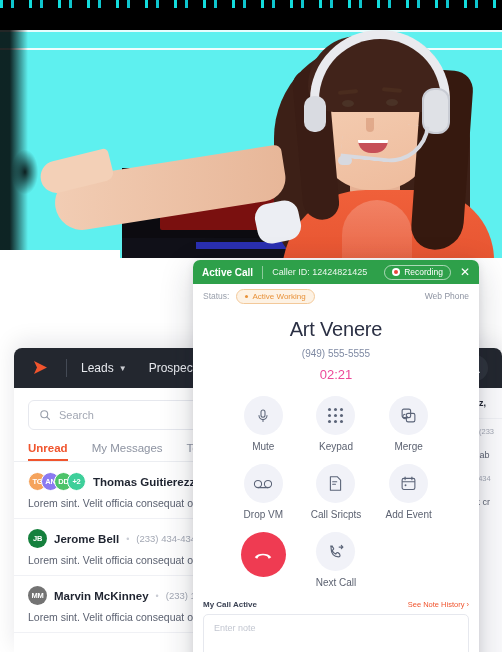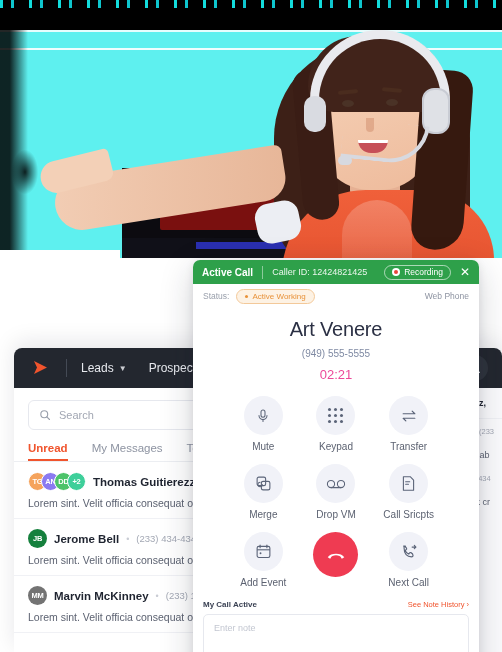--- a/index.html
+++ b/index.html
@@ -350,28 +350,20 @@
               <i></i>
               <i></i>
               <i></i>
               <i></i>
               <i></i>
             </div>
         </div>
         <span class="cp-lbl">Keypad</span>
       </div>
 
-      <div class="cp-cell">
-        <div class="cp-circ">
-          <svg width="18" height="18" viewBox="0 0 20 20" aria-hidden="true">
-            <path d="M3.5 7.5h13l-3-3M16.5 12.5h-13l3 3" fill="none" stroke="#5b6478" stroke-width="1.3" stroke-linecap="round" stroke-linejoin="round"></path>
-          </svg>
-        </div>
-        <span class="cp-lbl">Transfer</span>
-      </div>
 
       <div class="cp-cell">
         <div class="cp-circ">
           <svg width="17" height="17" viewBox="0 0 20 20" aria-hidden="true">
             <rect x="2.5" y="2.5" width="10" height="10" rx="2" fill="none" stroke="#5b6478" stroke-width="1.3"></rect>
             <rect x="7.5" y="7.5" width="10" height="10" rx="2" fill="none" stroke="#5b6478" stroke-width="1.3"></rect>
             <path d="M6 8.5a2.6 2.6 0 1 0 2.6 2.6" fill="none" stroke="#5b6478" stroke-width="1.2" stroke-linecap="round"></path>
           </svg>
         </div>
         <span class="cp-lbl">Merge</span>

